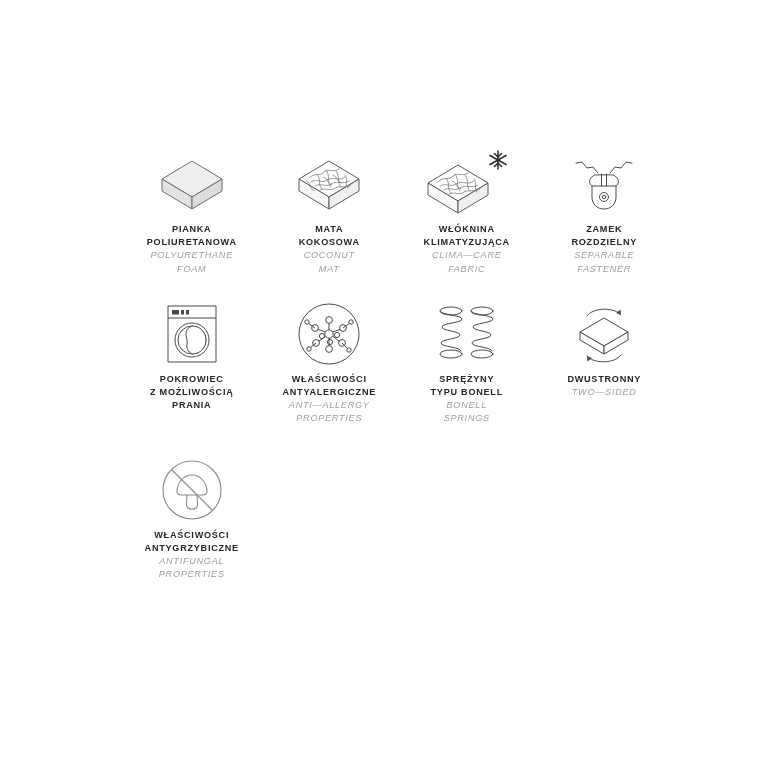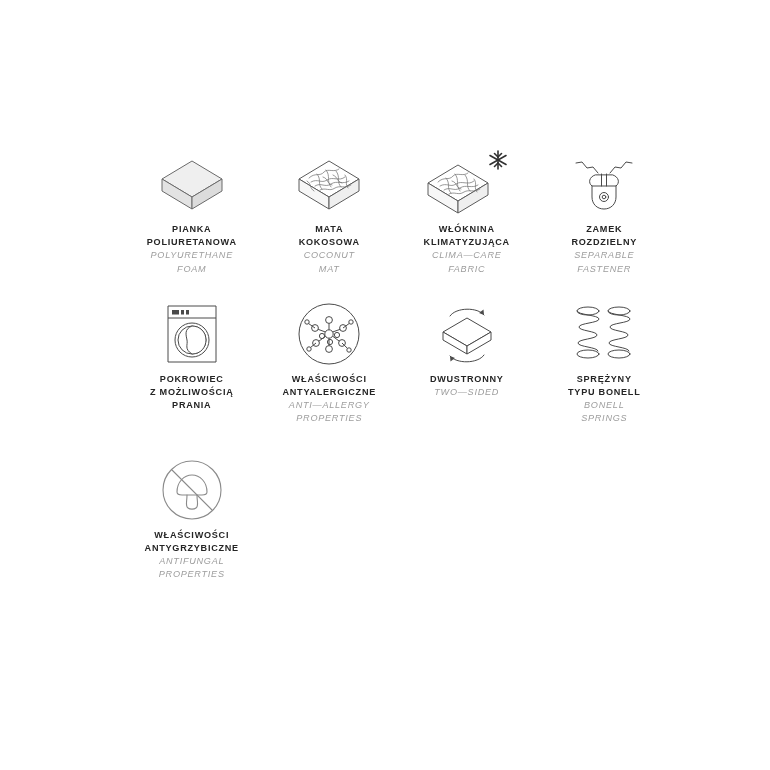--- a/index.html
+++ b/index.html
@@ -240,59 +240,59 @@
           </svg>
         </div>
         <div class="label-pl">WŁAŚCIWOŚCI
 ANTYALERGICZNE</div>
         <div class="label-en">ANTI—ALLERGY
 PROPERTIES</div>
       </div>
 
       <div class="cell">
         <div class="icon-box">
-          <svg width="66" height="64" viewBox="0 0 66 64">
-            <g fill="none" stroke="#4a4a4a" stroke-width="1" stroke-linejoin="round">
-              <polygon points="33,16 57,30 33,44 9,30" fill="#ffffff"></polygon>
-              <polygon points="9,30 33,44 33,52 9,38" fill="#ffffff"></polygon>
-              <polygon points="57,30 33,44 33,52 57,38" fill="#ffffff"></polygon>
-            </g>
-            <g fill="none" stroke="#4a4a4a" stroke-width="1" stroke-linecap="round">
-              <path d="M16,14 C22,5 44,5 50,13"></path>
-              <path d="M16,54 C22,62 44,62 50,53"></path>
-            </g>
-            <g fill="#4a4a4a">
-              <polygon points="50,13 45,11 49.5,7.5"></polygon>
-              <polygon points="16,54 21,56 16.5,59.5"></polygon>
-            </g>
-          </svg>
-        </div>
-        <div class="label-pl">DWUSTRONNY</div>
-        <div class="label-en">TWO—SIDED</div>
-      </div>
-
-      <div class="cell">
-        <div class="icon-box">
           <svg width="64" height="62" viewBox="0 0 64 62">
             <g fill="none" stroke="#4a4a4a" stroke-width="1" stroke-linecap="round">
               <ellipse cx="16" cy="8" rx="11" ry="4"></ellipse>
               <path d="M5,8 C5,12 27,12 27,16 C27,20 7,20 7,24 C7,28 25,28 25,32 C25,36 6,36 6,40 C6,44 26,44 26,48"></path>
               <ellipse cx="16" cy="51" rx="11" ry="4"></ellipse>
               <ellipse cx="47" cy="8" rx="11" ry="4"></ellipse>
               <path d="M36,8 C36,12 58,12 58,16 C58,20 38,20 38,24 C38,28 56,28 56,32 C56,36 37,36 37,40 C37,44 57,44 57,48"></path>
               <ellipse cx="47" cy="51" rx="11" ry="4"></ellipse>
             </g>
           </svg>
         </div>
         <div class="label-pl">SPRĘŻYNY
 TYPU BONELL</div>
         <div class="label-en">BONELL
 SPRINGS</div>
       </div>
 
+      <div class="cell">
+        <div class="icon-box">
+          <svg width="66" height="64" viewBox="0 0 66 64">
+            <g fill="none" stroke="#4a4a4a" stroke-width="1" stroke-linejoin="round">
+              <polygon points="33,16 57,30 33,44 9,30" fill="#ffffff"></polygon>
+              <polygon points="9,30 33,44 33,52 9,38" fill="#ffffff"></polygon>
+              <polygon points="57,30 33,44 33,52 57,38" fill="#ffffff"></polygon>
+            </g>
+            <g fill="none" stroke="#4a4a4a" stroke-width="1" stroke-linecap="round">
+              <path d="M16,14 C22,5 44,5 50,13"></path>
+              <path d="M16,54 C22,62 44,62 50,53"></path>
+            </g>
+            <g fill="#4a4a4a">
+              <polygon points="50,13 45,11 49.5,7.5"></polygon>
+              <polygon points="16,54 21,56 16.5,59.5"></polygon>
+            </g>
+          </svg>
+        </div>
+        <div class="label-pl">DWUSTRONNY</div>
+        <div class="label-en">TWO—SIDED</div>
+      </div>
+
     </div>
 
     <div class="row row-3">
 
       <div class="cell">
         <div class="icon-box">
           <svg width="64" height="64" viewBox="0 0 64 64">
             <g fill="none" stroke="#8a8a8a" stroke-width="1.1" stroke-linejoin="round" stroke-linecap="round">
               <circle cx="32" cy="32" r="29"></circle>
               <line x1="12" y1="12" x2="52" y2="52"></line>

